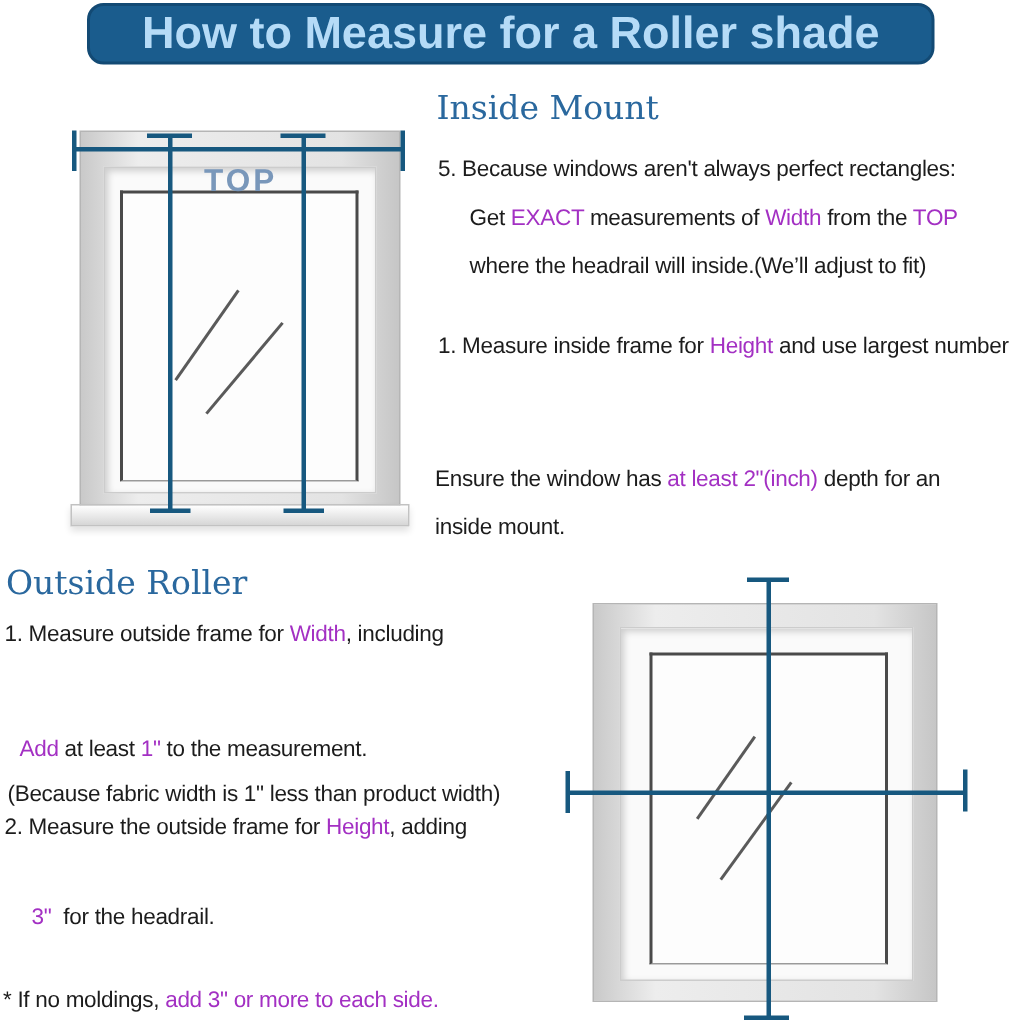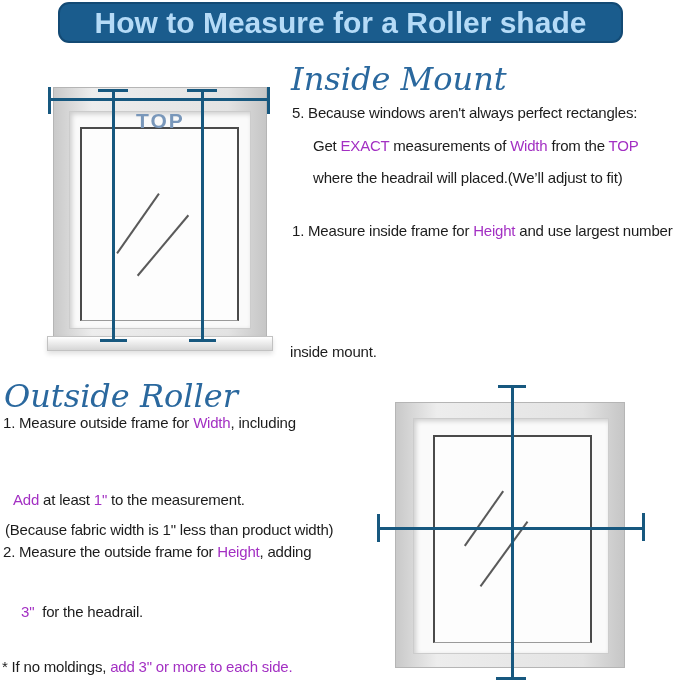--- a/index.html
+++ b/index.html
@@ -24,21 +24,21 @@
     box-sizing:border-box;
   }
   .banner span{
     color:var(--banner-text);font-size:30px;font-weight:bold;letter-spacing:0px;
     font-family:"Liberation Sans",sans-serif;white-space:nowrap;
   }
 
   
   .heading{
     position:absolute;font-family:"DejaVu Serif","Liberation Serif",serif;
-    font-style:italic;font-size:32px;color:var(--heading);white-space:nowrap;
+    font-size:22px;color:var(--heading);white-space:nowrap;
   }
   .line{
     position:absolute;font-size:15px;line-height:20px;color:var(--body-text);
     white-space:nowrap;letter-spacing:-0.2px;
   }
   .line .purple{color:var(--purple);}
 
   
   .window{position:absolute;}
   .casing{
@@ -96,24 +96,25 @@
   <div class="m" style="left:100px;top:339px;width:27px;height:3px"></div>
   <div class="m" style="left:201px;top:91px;width:3px;height:251px"></div>
   <div class="m" style="left:187px;top:89px;width:30px;height:3px"></div>
   <div class="m" style="left:189px;top:339px;width:27px;height:3px"></div>
   <div class="top-label">TOP</div>
 
   <div class="heading" style="left:291px;top:60px">Inside Mount</div>
 
   <div class="line" style="left:292px;top:103px"><span>5. Because windows aren't always perfect rectangles:</span></div>
   <div class="line" style="left:313px;top:136px"><span>Get </span><span class="purple">EXACT</span><span> measurements of </span><span class="purple">Width</span><span> from the </span><span class="purple">TOP</span></div>
-  <div class="line" style="left:313px;top:168px"><span>where the headrail will placed.(We’ll adjust to fit)</span></div>
+  <div class="line" style="left:313px;top:168px"><span>where the headrail will inside.(We’ll adjust to fit)</span></div>
 
   <div class="line" style="left:292px;top:221px"><span>1. Measure inside frame for </span><span class="purple">Height</span><span> and use largest number</span></div>
 
+  <div class="line" style="left:290px;top:310px"><span>Ensure the window has </span><span class="purple">at least 2"(inch)</span><span> depth for an</span></div>
   <div class="line" style="left:290px;top:342px"><span>inside mount.</span></div>
 
   <div class="heading" style="left:4px;top:377px">Outside Roller</div>
 
   <div class="line" style="left:3px;top:413px"><span>1. Measure outside frame for </span><span class="purple">Width</span><span>, including</span></div>
   <div class="line" style="left:13px;top:490px"><span class="purple">Add</span><span> at least </span><span class="purple">1"</span><span> to the measurement.</span></div>
   <div class="line" style="left:5px;top:520px"><span>(Because fabric width is 1" less than product width)</span></div>
 
   <div class="line" style="left:3px;top:542px"><span>2. Measure the outside frame for </span><span class="purple">Height</span><span>, adding</span></div>
   <div class="line" style="left:21px;top:602px"><span class="purple">3"</span><span>&nbsp; for the headrail.</span></div>

